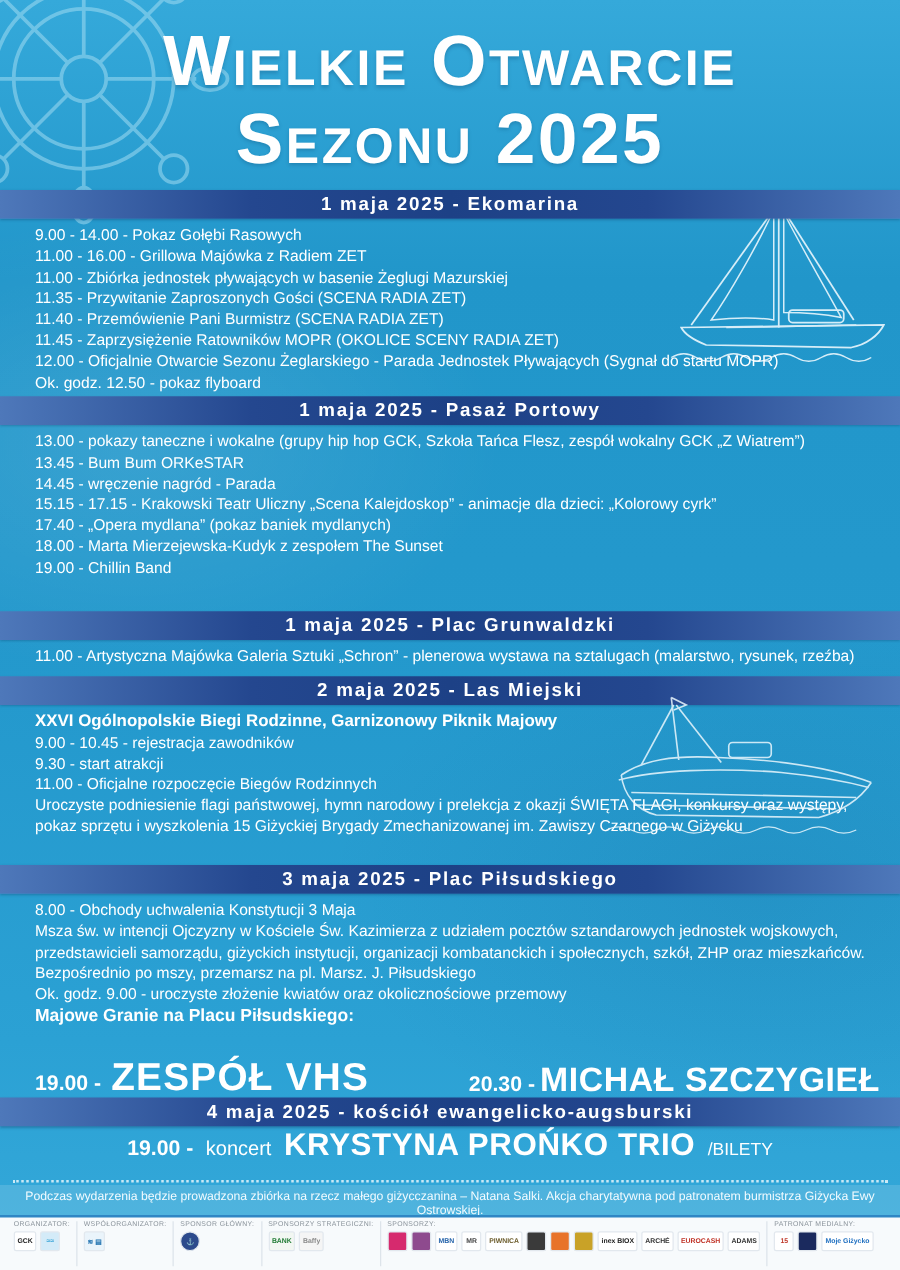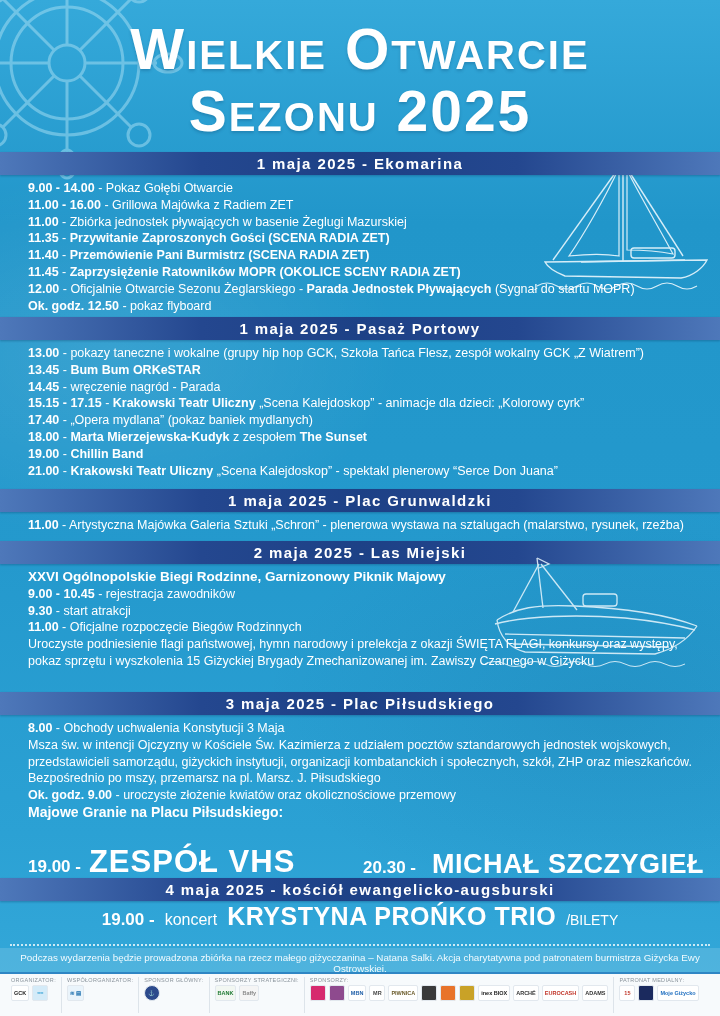--- a/index.html
+++ b/index.html
@@ -18,31 +18,31 @@
   
   .bar{position:absolute;left:0;width:720px;height:23px;line-height:23px;text-align:center;
     font-weight:700;font-size:15px;letter-spacing:1.4px;
     background:linear-gradient(90deg,#4e78ba 0%,#24478f 28%,#1d4186 50%,#24478f 72%,#4e78ba 100%);
     box-shadow:0 1px 2px rgba(10,40,80,.3);}
   
   .list{position:absolute;left:28px;right:14px;font-size:12.5px;line-height:16.8px;}
   .line{white-space:nowrap;}
   .line.wrap{white-space:normal;}
   .line span{font-weight:400;}
-  .line span.b{font-weight:700;}
+  .line span.b{font-weight:400;}
   .intro{font-weight:700;font-size:13.5px;margin-bottom:0;white-space:nowrap;}
   .boldline{position:absolute;left:28px;font-weight:700;font-size:14px;}
   
   #concerts{position:absolute;left:28px;right:16px;top:820px;height:60px;display:flex;align-items:flex-end;justify-content:space-between;}
   .c-left{display:flex;align-items:baseline;gap:8px;}
   .c-time{font-weight:700;font-size:17px;}
   .c-name-xl{font-weight:700;font-size:31px;letter-spacing:1px;}
   .c-right{display:flex;flex-direction:column;align-items:center;gap:4px;}
   .tagline{font-size:10.5px;font-weight:400;letter-spacing:.2px;}
-  .c-row{display:flex;align-items:baseline;gap:16px;}
+  .c-row{display:flex;align-items:baseline;gap:4px;}
   .c-name-l{font-weight:700;font-size:27px;letter-spacing:.5px;}
   #pronko-row{position:absolute;left:0;width:720px;top:902px;display:flex;align-items:baseline;justify-content:center;gap:10px;}
   .p-time{font-weight:700;font-size:17px;}
   .p-prefix{font-size:16px;font-weight:400;}
   .p-name{font-weight:700;font-size:25px;letter-spacing:.5px;}
   .p-suffix{font-weight:400;font-size:14px;}
   
   #dotted{position:absolute;top:944px;left:10px;right:10px;border-top:2px dotted rgba(255,255,255,.75);}
   #charity-band{position:absolute;top:948px;left:0;width:720px;height:24px;background:rgba(255,255,255,.14);}
   #charity{position:absolute;top:952px;left:0;width:720px;text-align:center;font-size:9.8px;font-weight:400;color:#f2fbff;}
@@ -97,40 +97,39 @@
     <path d="M92,20 L92,100 C110,100 128,102 138,104 C124,78 104,44 92,20 Z" stroke-width="1.2"></path>
     <path d="M84,18 C70,48 48,86 34,106 C52,104 72,104 84,106 Z" stroke-width="1.2"></path>
     <path d="M10,112 L172,110 C168,118 158,126 146,128 L30,126 C20,122 13,118 10,112 Z"></path>
     <line x1="46" y1="112" x2="150" y2="110"></line>
     <rect x="96" y="98" width="44" height="10" rx="3"></rect>
     <path d="M2,136 q10,-6 20,0 q10,6 20,0 q10,-6 20,0 q10,6 20,0 q10,-6 20,0 q10,6 20,0 q10,-6 20,0 q10,6 20,0" stroke-width="1.1"></path>
   </svg>
 
   <div class="bar" style="top:152px">1 maja 2025 - Ekomarina</div>
   <div class="list" style="top:180px">
-      <div class="line"><span class="b">9.00 - 14.00</span><span> - Pokaz Gołębi Otwarcie</span></div>
+      <div class="line"><span class="b">9.00 - 14.00</span><span> - Pokaz Gołębi Rasowych</span></div>
       <div class="line"><span class="b">11.00 - 16.00</span><span> - Grillowa Majówka z Radiem ZET</span></div>
       <div class="line"><span class="b">11.00</span><span> - Zbiórka jednostek pływających w basenie Żeglugi Mazurskiej</span></div>
       <div class="line"><span class="b">11.35</span><span> - </span><span class="b">Przywitanie Zaproszonych Gości (SCENA RADIA ZET)</span></div>
       <div class="line"><span class="b">11.40</span><span> - </span><span class="b">Przemówienie Pani Burmistrz (SCENA RADIA ZET)</span></div>
       <div class="line"><span class="b">11.45</span><span> - </span><span class="b">Zaprzysiężenie Ratowników MOPR (OKOLICE SCENY RADIA ZET)</span></div>
       <div class="line"><span class="b">12.00</span><span> - Oficjalnie Otwarcie Sezonu Żeglarskiego - </span><span class="b">Parada Jednostek Pływających</span><span> (Sygnał do startu MOPR)</span></div>
       <div class="line"><span class="b">Ok. godz. 12.50</span><span> - pokaz flyboard</span></div>
     </div>
 
   <div class="bar" style="top:317px">1 maja 2025 - Pasaż Portowy</div>
   <div class="list" style="top:345px">
       <div class="line"><span class="b">13.00</span><span> - pokazy taneczne i wokalne (grupy hip hop GCK,  Szkoła Tańca Flesz, zespół wokalny GCK „Z Wiatrem”)</span></div>
       <div class="line"><span class="b">13.45</span><span> - </span><span class="b">Bum Bum ORKeSTAR</span></div>
       <div class="line"><span class="b">14.45</span><span> - wręczenie nagród - Parada</span></div>
       <div class="line"><span class="b">15.15 - 17.15</span><span> - </span><span class="b">Krakowski Teatr Uliczny</span><span> „Scena Kalejdoskop” - animacje dla dzieci: „Kolorowy cyrk”</span></div>
       <div class="line"><span class="b">17.40</span><span> - „Opera mydlana” (pokaz baniek mydlanych)</span></div>
       <div class="line"><span class="b">18.00</span><span> - </span><span class="b">Marta Mierzejewska-Kudyk</span><span> z zespołem </span><span class="b">The Sunset</span></div>
       <div class="line"><span class="b">19.00</span><span> - </span><span class="b">Chillin Band</span></div>
-      <div class="line"><span class="b">21.00</span><span> - </span><span class="b">Krakowski Teatr Uliczny</span><span> „Scena Kalejdoskop” - spektakl plenerowy “Serce Don Juana”</span></div>
     </div>
 
   <div class="bar" style="top:489px">1 maja 2025 - Plac Grunwaldzki</div>
   <div class="list" style="top:517px">
       <div class="line"><span class="b">11.00</span><span> - Artystyczna Majówka Galeria Sztuki „Schron” - plenerowa wystawa na sztalugach (malarstwo, rysunek, rzeźba)</span></div>
     </div>
 
   <div class="bar" style="top:541px">2 maja 2025 - Las Miejski</div>
   <div class="list" style="top:569px">
     <div class="intro">XXVI Ogólnopolskie Biegi Rodzinne, Garnizonowy Piknik Majowy</div>

